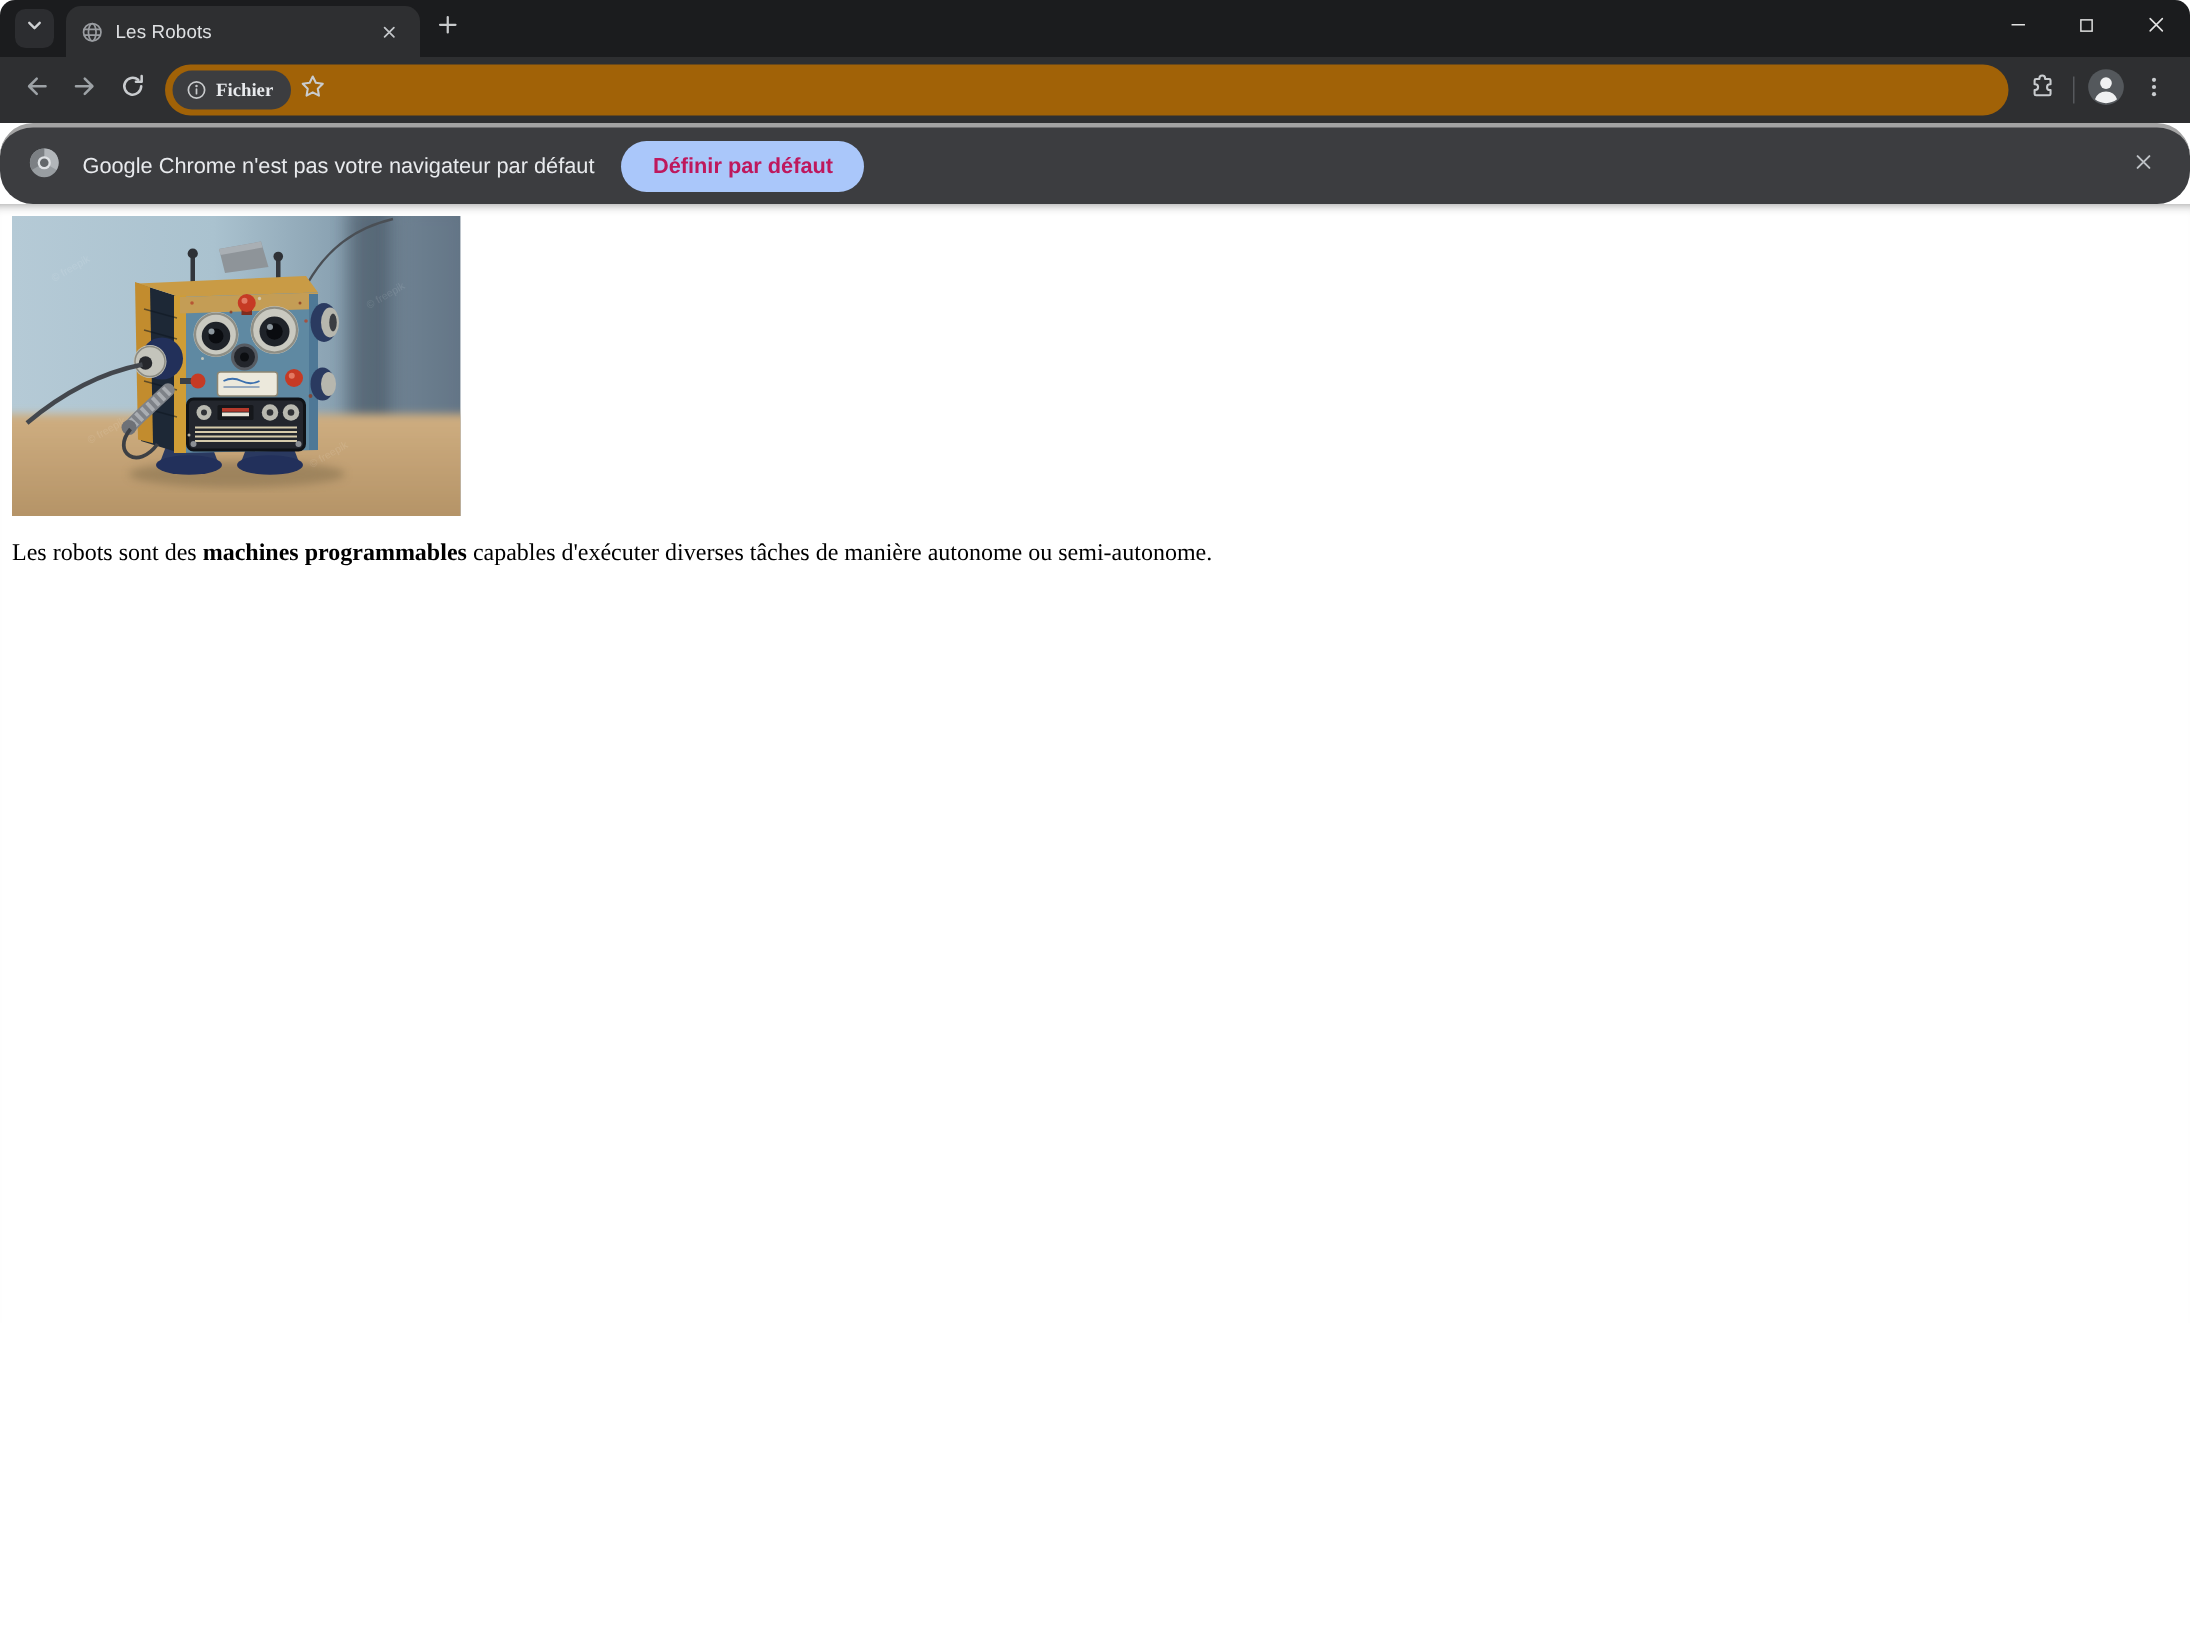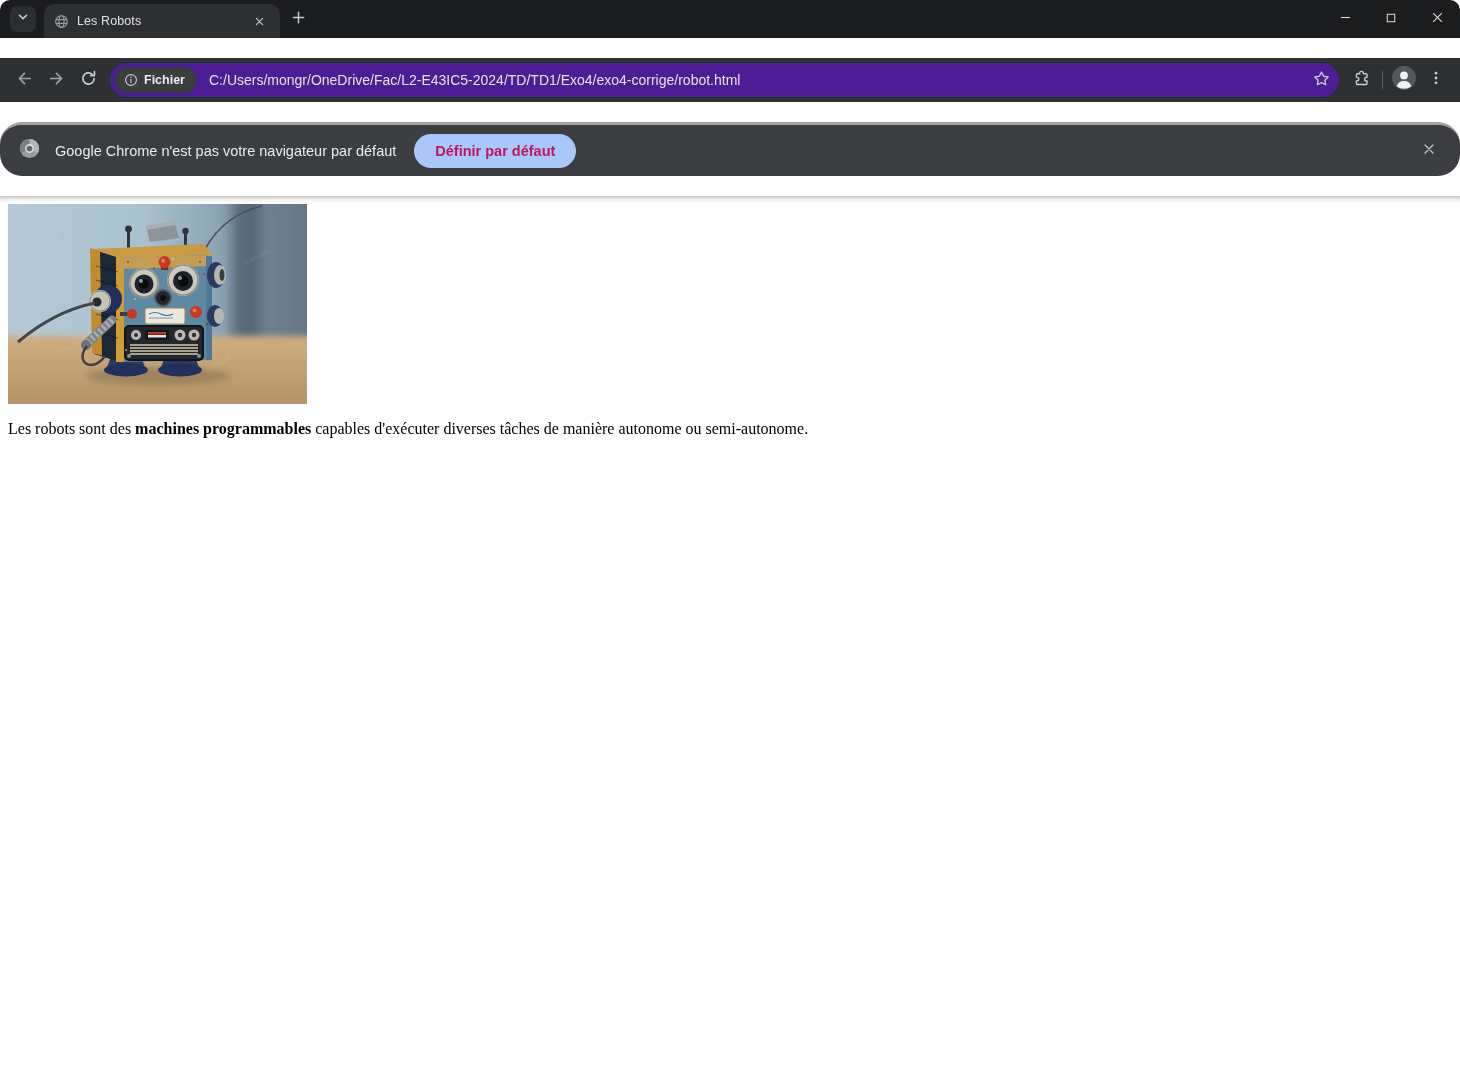--- a/index.html
+++ b/index.html
@@ -1,40 +1,40 @@
 <!DOCTYPE html>
 <html><head>
 <meta charset="utf-8">
 <style>
   * { box-sizing: border-box; }
   html,body { margin:0; padding:0; background:#ffffff; }
   body { width:1460px; height:1091px; font-family:"Liberation Sans", sans-serif; }
 
   .window { width:1460px; height:882px; display:flex; flex-direction:column;
-            border-radius:10px 10px 0 0; overflow:hidden; background:#fff;gap:20px; }
+            border-radius:10px 10px 0 0; overflow:hidden; background:#fff; }
 
   
   .tabstrip { height:38px; background:#1b1c1e; display:flex; align-items:flex-end; position:relative; flex:none; }
   .tab-search { width:26px; height:26px; margin:0 2px 6px 10px; border-radius:7px; background:#2c2d30;
                 display:flex; align-items:center; justify-content:center; color:#cfd1d3; }
   .tab { height:34px; width:236px; margin-left:6px; background:#2e2f31; border-radius:10px 10px 0 0;
          display:flex; align-items:center; padding:0 12px 0 10px; color:#dfe1e3; }
   .tab .favicon { color:#9a9da1; margin-right:8px; display:flex; }
   .tab .title { flex:1; font-size:12.5px; letter-spacing:.1px; white-space:nowrap; overflow:hidden; }
   .tab .tab-close { width:18px; height:18px; border-radius:50%; display:flex; align-items:center; justify-content:center; color:#c3c6c9; }
   .newtab { width:28px; height:28px; margin:0 0 5px 4px; border-radius:50%; display:flex; align-items:center; justify-content:center; color:#c8cacc; }
   .win-controls { position:absolute; right:0; top:0; height:38px; display:flex; }
   .win-btn { width:46px; height:38px; display:flex; align-items:center; justify-content:center; color:#e3e3e3; }
 
   
   .toolbar { height:44px; background:#2e2f31; display:flex; align-items:center; padding:0 8px; flex:none; }
   .nav-btn { width:32px; height:32px; border-radius:50%; display:flex; align-items:center; justify-content:center; color:#9da2a6; flex:none; }
   .nav-btn.bright { color:#c9cccf; }
-  .omnibox { flex:1; height:34px; margin:0 6px; background:#4c1d95; border-radius:17px;
-             display:flex; align-items:center; padding:0 4px 0 5px; min-width:0; }
+  .omnibox { flex:1; height:34px; margin:0 6px; background:#a16207; border-radius:17px;
+             display:flex; align-items:center; padding:0 4px 0 5px; min-width:0;font-family:Liberation Serif, serif; }
   .chip { height:26px; background:#3c3d40; border-radius:13px; display:flex; align-items:center; gap:6px;
           padding:0 12px 0 9px; color:#e8eaed; font-size:12.5px; font-weight:700; flex:none; }
   .chip .i-icon { color:#c8cacc; display:flex; }
   .url { flex:1; margin-left:12px; color:#e3e3e3; font-size:14px; white-space:nowrap; overflow:hidden; min-width:0; }
   .star-btn { width:28px; height:28px; border-radius:50%; display:flex; align-items:center; justify-content:center; color:#c9cccf; flex:none; }
   .tb-right { display:flex; align-items:center; flex:none; }
   .tb-btn { width:32px; height:32px; border-radius:50%; display:flex; align-items:center; justify-content:center; color:#c9cccf; }
   .vsep { width:1px; height:18px; background:#56595d; margin:0 5px; }
 
   
@@ -141,21 +141,20 @@
       <div class="chip">
         <span class="i-icon">
           <svg width="14" height="14" viewBox="0 0 16 16" fill="none" stroke="currentColor" stroke-width="1.3">
               <circle cx="8" cy="8" r="6.2"></circle>
               <path d="M8 7.3v3.5" stroke-linecap="round"></path>
               <circle cx="8" cy="4.9" r=".95" fill="currentColor" stroke="none"></circle>
             </svg>
         </span>
         <span>Fichier</span>
       </div>
-      <span class="url">C:/Users/mongr/OneDrive/Fac/L2-E43IC5-2024/TD/TD1/Exo4/exo4-corrige/robot.html</span>
       <div class="star-btn">
         <span>
           <svg width="17" height="17" viewBox="0 0 16 16" fill="none" stroke="currentColor" stroke-width="1.3" stroke-linejoin="round">
               <path d="M8 1.9l1.95 3.95 4.35.63-3.15 3.07.74 4.33L8 11.83l-3.89 2.05.74-4.33L1.7 6.48l4.35-.63z"></path>
             </svg>
         </span>
       </div>
     </div>
 
     <div class="tb-right">

